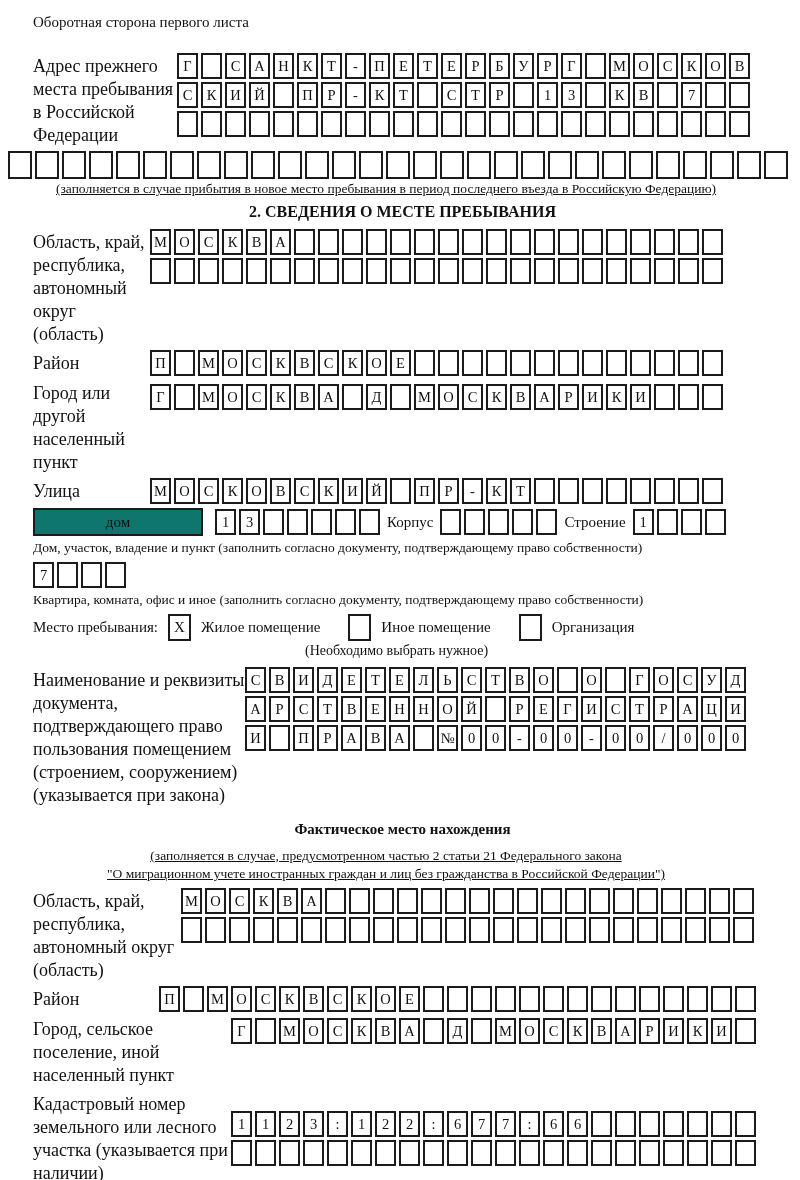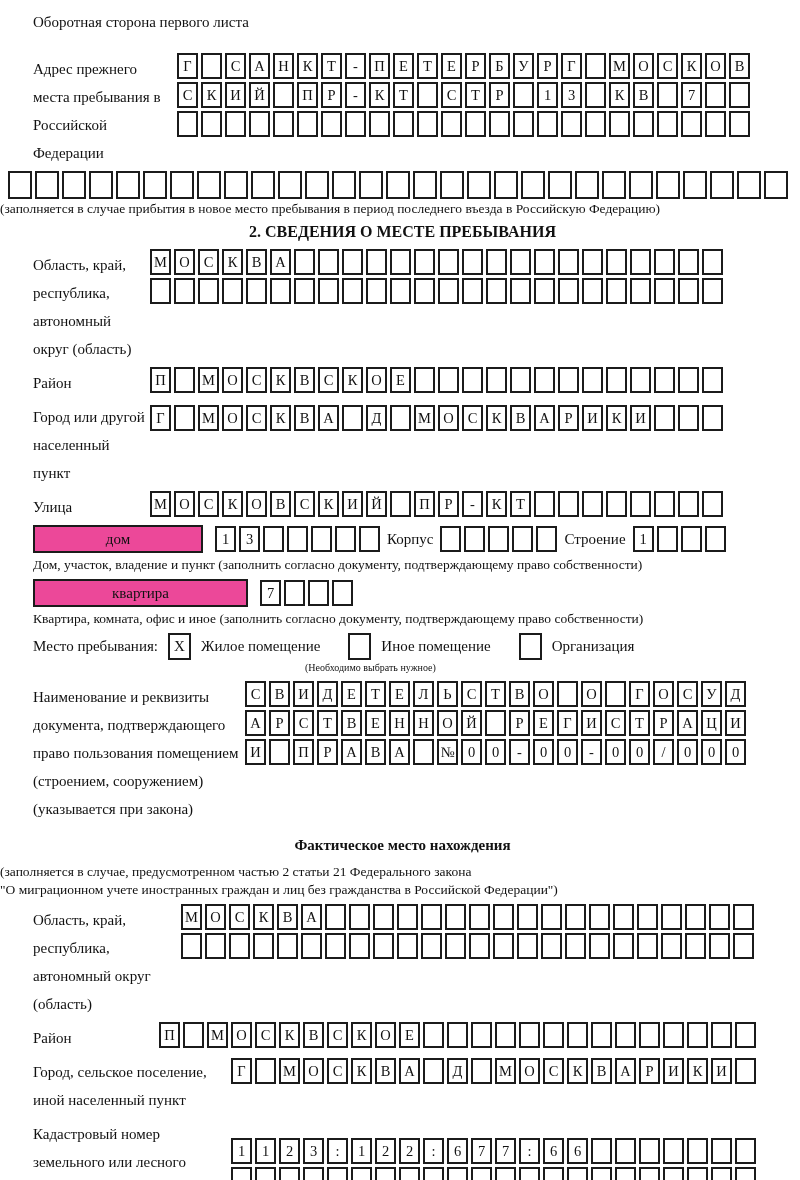--- a/index.html
+++ b/index.html
@@ -5,55 +5,55 @@
   html,body { margin:0; padding:0; background:#ffffff; }
   body {
     width:800px; height:1180px; box-sizing:border-box;
     padding:14px 28px 0 33px;
     font-family:"Liberation Serif","DejaVu Serif",serif;
     color:#111; font-size:15px;
   }
   .hdr { text-align:left; padding-right:22px; font-size:15px; margin-bottom:22px; }
 
   .field { display:flex; align-items:flex-start; margin-bottom:4px; }
-  .flabel { flex:0 0 auto; font-size:15px; line-height:28px; padding-top:2px; }
+  .flabel { flex:0 0 auto; font-size:18px; line-height:23px; padding-top:2px; }
   .w144 { width:144px; } .w117 { width:117px; } .w212 { width:212px; }
   .w148 { width:148px; } .w126 { width:126px; } .w198 { width:198px; }
 
   .rows { display:flex; flex-direction:column; gap:3px; }
   .boxrow { display:flex; gap:3px; }
   .cell {
     width:21px; height:26px; flex:0 0 auto; box-sizing:border-box;
     border:2px solid #1b1b1b; display:flex; align-items:center; justify-content:center;
     font-size:14.5px; background:#fff;
   }
   .boxrow.big .cell { width:24px; height:28px; }
   .fullrow { margin-left:-25px; margin-top:3px; }
 
   .note { font-size:13.5px; margin:2px 0 6px 0; }
-  .note.center { text-align:left; margin-left:-33px; width:772px; }
+  .note.center { text-align:center; margin-left:-33px; width:772px;text-decoration:underline; }
   .sect-title { text-align:center; font-weight:bold; font-size:16px; margin:6px 0 8px 0; }
   .sub-title { text-align:center; font-weight:bold; font-size:15px; margin:14px 0 10px 0; }
 
   .inlinerow { display:flex; align-items:center; margin-bottom:4px; }
   .widebox {
     box-sizing:border-box; border:2px solid #1b1b1b; height:28px;
-    display:flex; align-items:center; justify-content:center; font-size:15px; background:#ec4899;
+    display:flex; align-items:center; justify-content:center; font-size:15px; background:#0f766e;
   }
   .wb-dom { width:170px; margin-right:12px; }
   .wb-kv  { width:215px; margin-right:12px; }
   .midlbl { margin:0 7px; font-size:15px;text-align:right; }
 
   .chk {
     width:23px; height:27px; box-sizing:border-box; border:2px solid #1b1b1b;
     display:inline-flex; align-items:center; justify-content:center; font-size:15px; background:#fff;
   }
   .mesto { display:flex; align-items:center; gap:10px; margin:6px 0 2px 0; }
   .mesto .opt { margin-right:18px; }
-  .hintsel { font-size:10px; margin:0 0 8px 272px; }
+  .hintsel { font-size:14px; margin:0 0 8px 272px; }
 
   .stampbox {
     margin-left:360px; margin-top:12px; width:356px; height:175px;
     border:2px solid #141414; box-sizing:border-box; background:#fff;
   }
 </style>
 </head>
 <body>
 
 <div class="hdr">Оборотная сторона первого листа</div>
@@ -347,21 +347,20 @@
   <div class="boxrow">
       <span class="cell">1</span>
       <span class="cell"></span>
       <span class="cell"></span>
       <span class="cell"></span>
     </div>
 </div>
 <div class="note">Дом, участок, владение и пункт (заполнить согласно документу, подтверждающему право собственности)</div>
 
 <div class="inlinerow">
-  <div class="widebox wb-kv">квартира</div>
   <div class="boxrow">
       <span class="cell">7</span>
       <span class="cell"></span>
       <span class="cell"></span>
       <span class="cell"></span>
     </div>
 </div>
 <div class="note">Квартира, комната, офис и иное (заполнить согласно документу, подтверждающему право собственности)</div>
 
 <div class="mesto">

